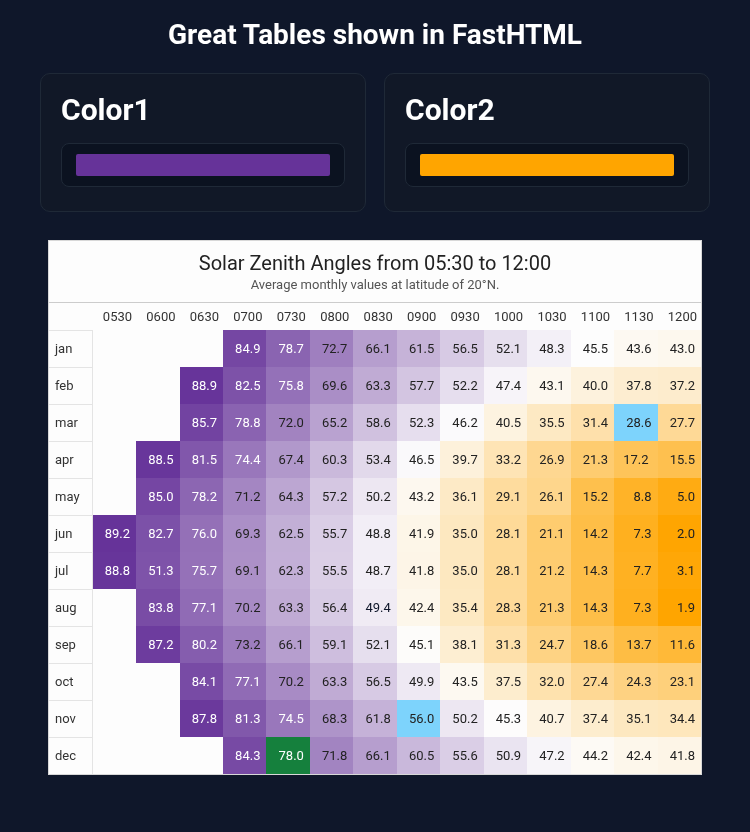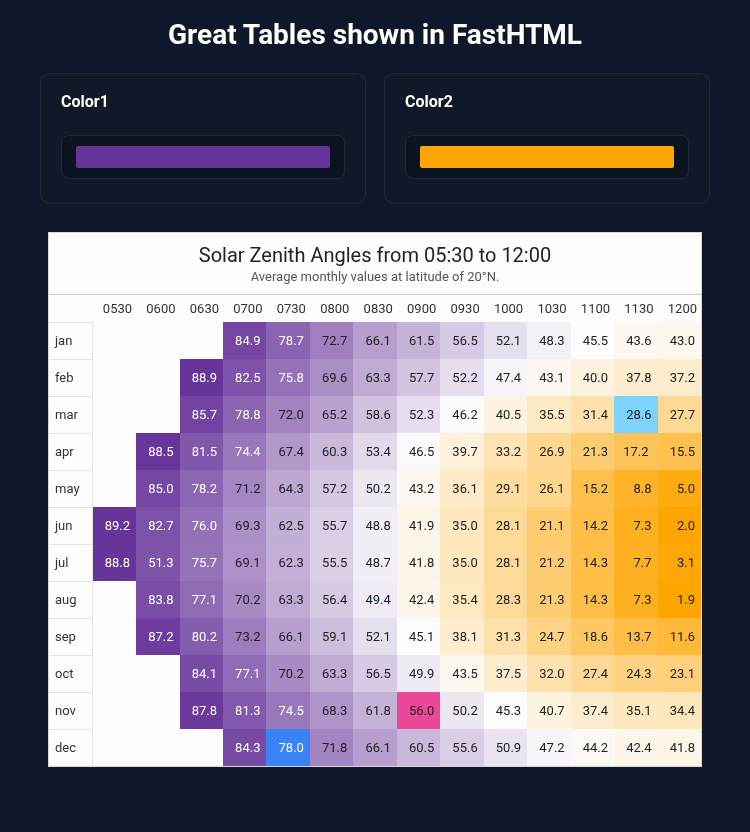--- a/index.html
+++ b/index.html
@@ -23,23 +23,23 @@
       padding: 0 40px 28px;
     }
     .picker-card {
       flex: 1;
       background: #111827;
       border: 1px solid #1f2937;
       border-radius: 10px;
       padding: 18px 20px 24px;
     }
     .picker-label {
-      font-size: 16px;
+      font-size: 30px;
       font-weight: 700;
-      margin-bottom: 24px;
+      margin-bottom: 16px;
     }
     .swatch-wrap {
       background: #0b1220;
       border: 1px solid #1f2937;
       border-radius: 8px;
       padding: 10px 14px;
     }
     .swatch {
       height: 22px;
       border-radius: 2px;
@@ -314,35 +314,35 @@
           </tr>
           <tr>
             <td class="stub">nov</td>
             <td class="val" style="background: rgb(253, 253, 253);"></td>
             <td class="val" style="background: rgb(253, 253, 253);"></td>
             <td class="val" style="background: rgb(107, 57, 156); color: rgb(255, 255, 255);">87.8</td>
             <td class="val" style="background: rgb(129, 88, 171); color: rgb(255, 255, 255);">81.3</td>
             <td class="val" style="background: rgb(153, 119, 187); color: rgb(255, 255, 255);">74.5</td>
             <td class="val" style="background: rgb(174, 148, 201); color: rgb(34, 34, 34);">68.3</td>
             <td class="val" style="background: rgb(197, 178, 216); color: rgb(34, 34, 34);">61.8</td>
-            <td class="val" style="background: #ec4899; color: rgb(34, 34, 34);">56.0</td>
+            <td class="val" style="background: #7dd3fc; color: rgb(34, 34, 34);">56.0</td>
             <td class="val" style="background: rgb(237, 231, 242); color: rgb(34, 34, 34);">50.2</td>
             <td class="val" style="background: rgb(253, 252, 252); color: rgb(34, 34, 34);">45.3</td>
             <td class="val" style="background: rgb(253, 243, 225); color: rgb(34, 34, 34);">40.7</td>
             <td class="val" style="background: rgb(253, 237, 206); color: rgb(34, 34, 34);">37.4</td>
             <td class="val" style="background: rgb(253, 232, 192); color: rgb(34, 34, 34);">35.1</td>
             <td class="val" style="background: rgb(254, 231, 188); color: rgb(34, 34, 34);">34.4</td>
           </tr>
           <tr>
             <td class="stub">dec</td>
             <td class="val" style="background: rgb(253, 253, 253);"></td>
             <td class="val" style="background: rgb(253, 253, 253);"></td>
             <td class="val" style="background: rgb(253, 253, 253);"></td>
             <td class="val" style="background: rgb(119, 74, 164); color: rgb(255, 255, 255);">84.3</td>
-            <td class="val" style="background: #3b82f6; color: rgb(255, 255, 255);">78.0</td>
+            <td class="val" style="background: #15803d; color: rgb(255, 255, 255);">78.0</td>
             <td class="val" style="background: rgb(162, 132, 193); color: rgb(34, 34, 34);">71.8</td>
             <td class="val" style="background: rgb(182, 158, 206); color: rgb(34, 34, 34);">66.1</td>
             <td class="val" style="background: rgb(201, 184, 219); color: rgb(34, 34, 34);">60.5</td>
             <td class="val" style="background: rgb(218, 206, 230); color: rgb(34, 34, 34);">55.6</td>
             <td class="val" style="background: rgb(234, 228, 241); color: rgb(34, 34, 34);">50.9</td>
             <td class="val" style="background: rgb(247, 245, 249); color: rgb(34, 34, 34);">47.2</td>
             <td class="val" style="background: rgb(253, 250, 245); color: rgb(34, 34, 34);">44.2</td>
             <td class="val" style="background: rgb(253, 247, 235); color: rgb(34, 34, 34);">42.4</td>
             <td class="val" style="background: rgb(253, 245, 231); color: rgb(34, 34, 34);">41.8</td>
           </tr>

